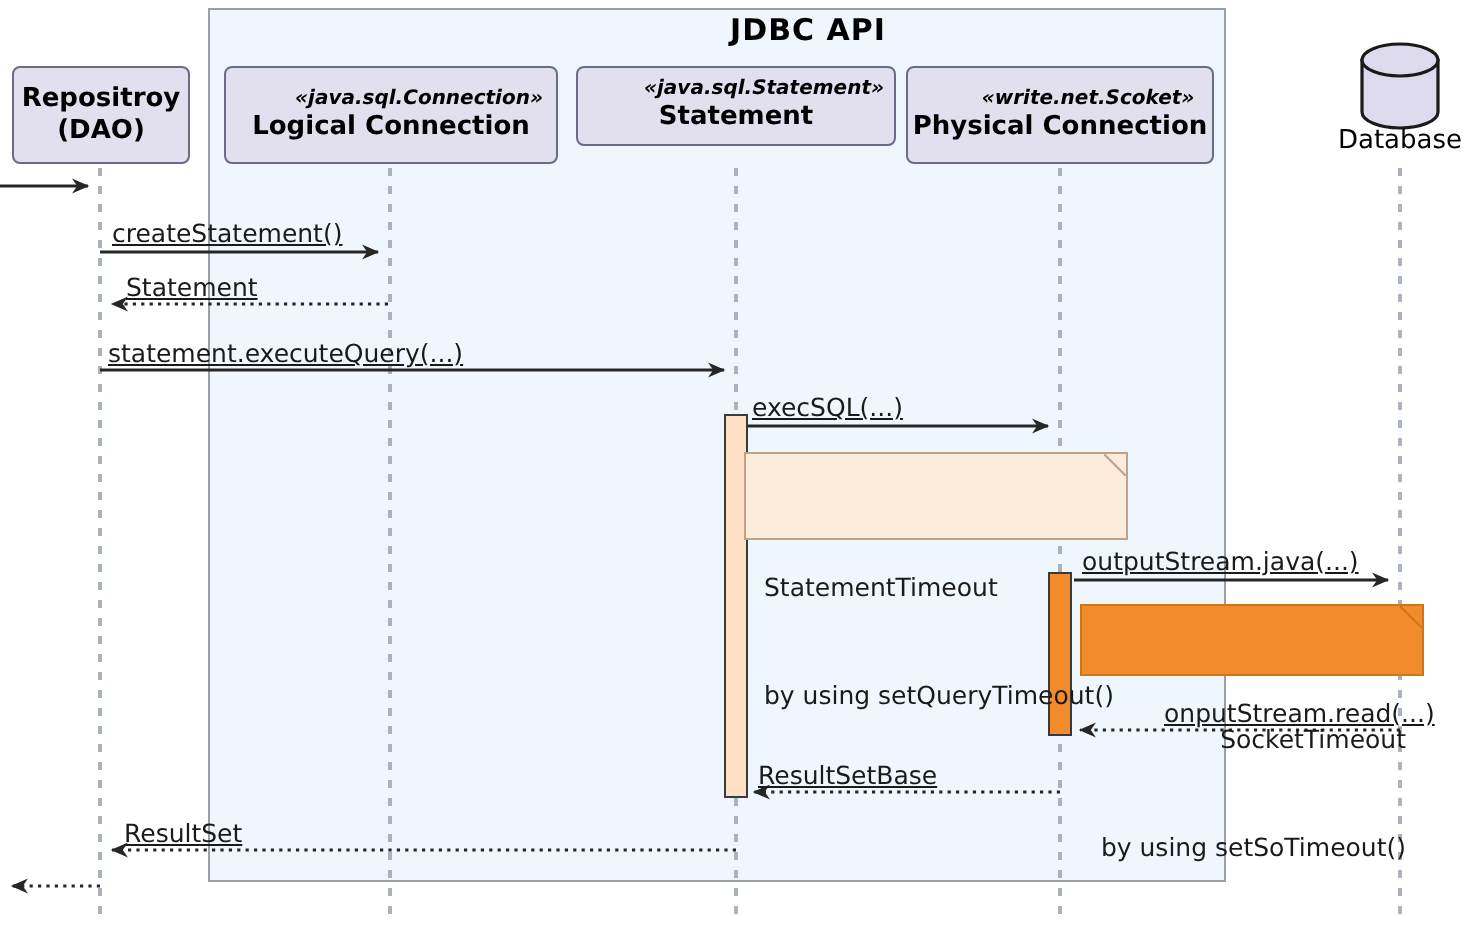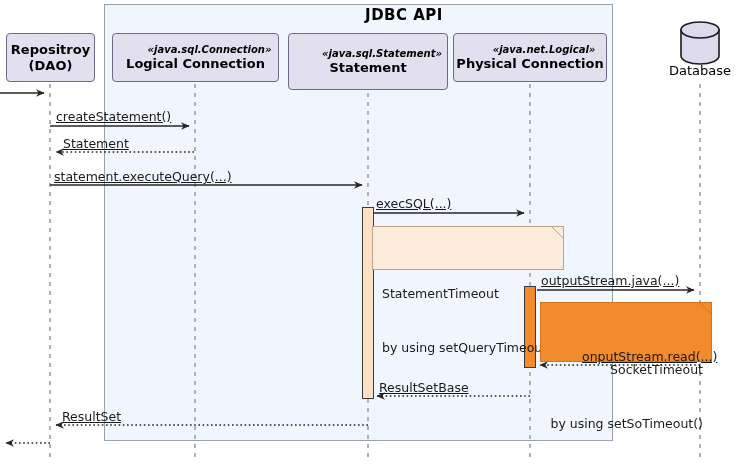--- a/index.html
+++ b/index.html
@@ -191,42 +191,42 @@
   <div class="participant" style="left:6px; top:33px; width:89px; height:49px;">
     <span class="pname plain">Repositroy</span>
     <span class="pname plain">(DAO)</span>
   </div>
 
   <div class="participant" style="left:112px; top:33px; width:167px; height:49px;">
     <span class="stereo">«java.sql.Connection»</span>
     <span class="pname">Logical Connection</span>
   </div>
 
-  <div class="participant" style="left:288px; top:33px; width:160px; height:57px;">
+  <div class="participant" style="left:288px; top:33px; width:160px; height:40px;">
     <span class="stereo">«java.sql.Statement»</span>
     <span class="pname">Statement</span>
   </div>
 
   <div class="participant" style="left:453px; top:33px; width:154px; height:49px;">
-    <span class="stereo">«java.net.Logical»</span>
+    <span class="stereo">«write.net.Scoket»</span>
     <span class="pname">Physical Connection</span>
   </div>
 
   <div class="db-label" style="left:655px; top:63px; width:90px;">Database</div>
 
   <div class="note peach" style="left:372px; top:226px; width:192px; height:44px;">
     <svg class="note-fold" viewBox="0 0 11 11">
       <path d="M0,0 L11,11 L11,0 Z" fill="#FDEBDC" stroke="none"></path>
       <path d="M0,0 L11,11" stroke="#BFA089" stroke-width="1" fill="none"></path>
     </svg>
     <div>StatementTimeout</div>
     <div>by using setQueryTimeout()</div>
   </div>
 
-  <div class="note orange" style="left:540px; top:302px; width:172px; height:60px;text-align:right;">
+  <div class="note orange" style="left:540px; top:302px; width:172px; height:36px;text-align:right;">
     <svg class="note-fold" viewBox="0 0 11 11">
       <path d="M0,0 L11,11 L11,0 Z" fill="#F28B2B" stroke="none"></path>
       <path d="M0,0 L11,11" stroke="#D07518" stroke-width="1" fill="none"></path>
     </svg>
     <div>SocketTimeout</div>
     <div>by using setSoTimeout()</div>
   </div>
 
   <div class="msg-label" style="left:56px; top:109px;">createStatement()</div>
   <div class="msg-label" style="left:63px; top:136px;">Statement</div>

